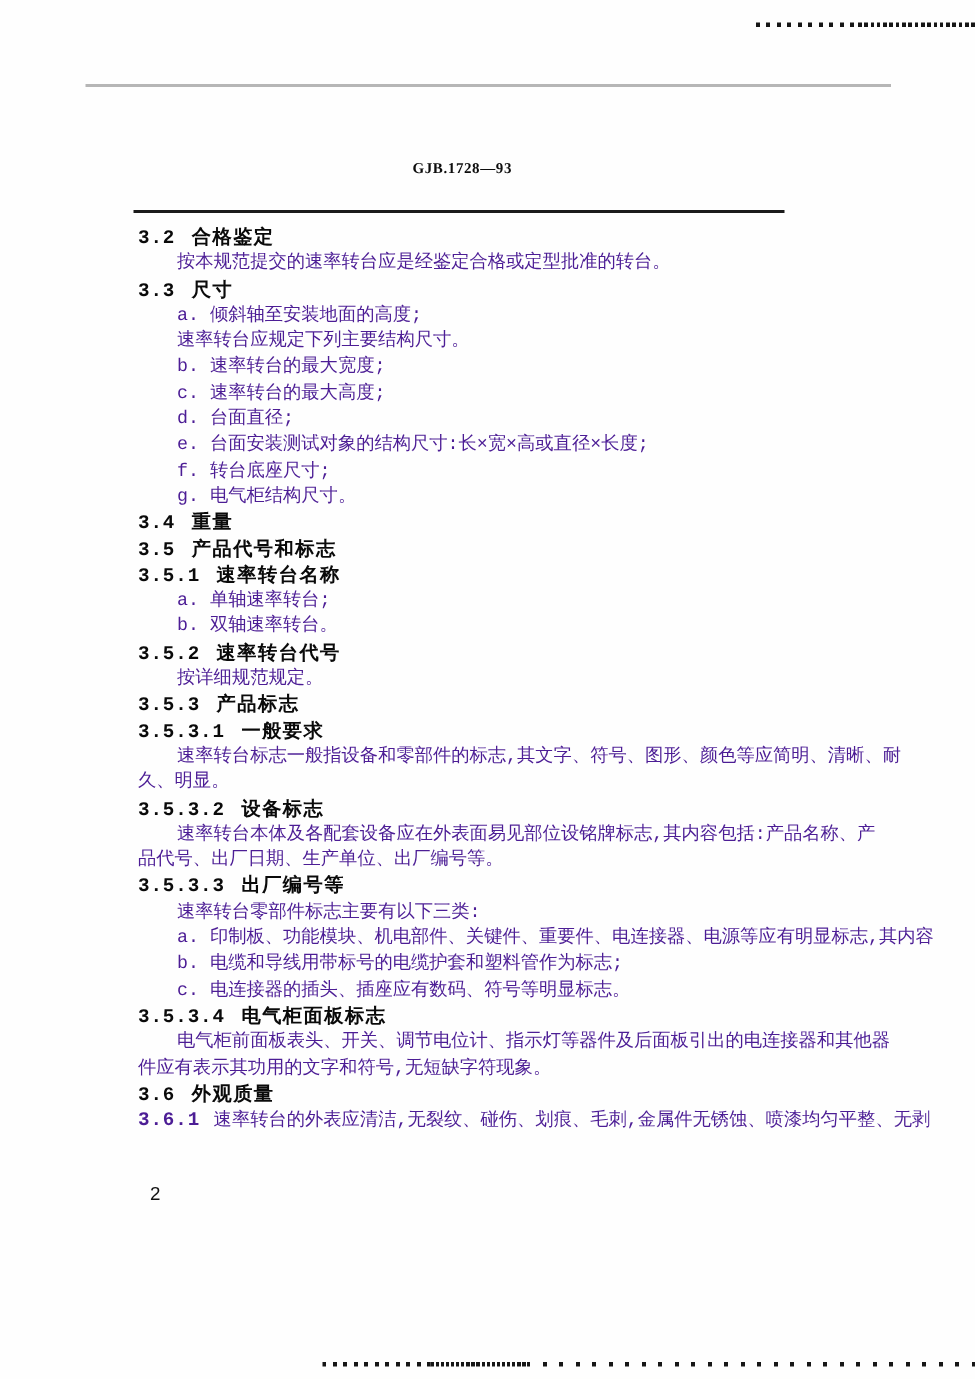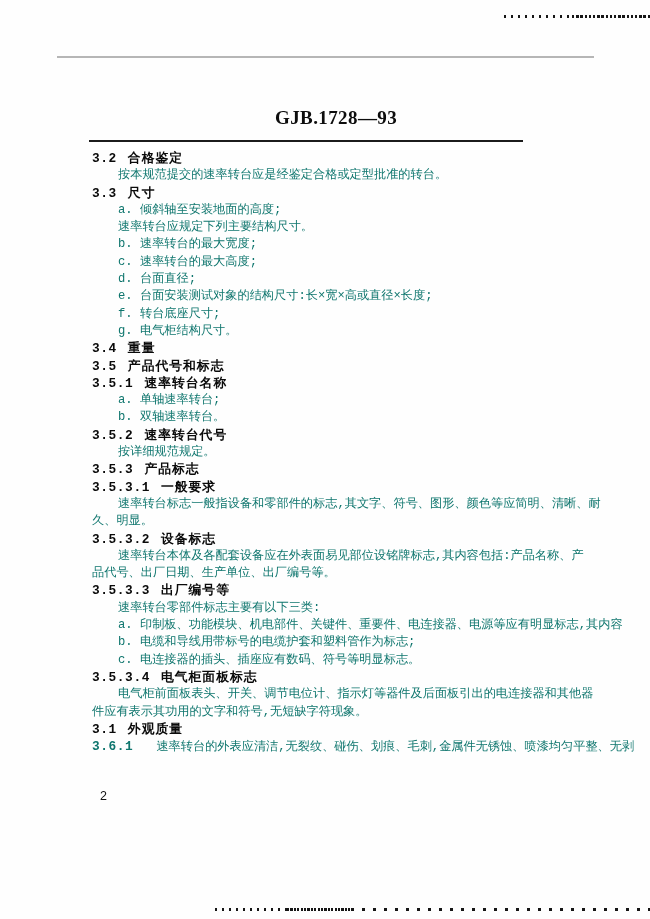--- a/index.html
+++ b/index.html
@@ -28,41 +28,41 @@
     background-image: repeating-linear-gradient(90deg, #161616 0 2.6px, transparent 2.6px 11px); }
 
   .scan-crease {
     position: absolute; top: 56px; left: 57px; width: 537px; height: 2px;
     background: #b6b6b6;
   }
 
   .doc-header {
     position: absolute; top: 107px; left: 275px;
     font-family: "Liberation Serif", serif;
-    font-weight: bold; font-size: 19px; letter-spacing: 0.4px;
+    font-weight: bold; font-size: 10px; letter-spacing: 0.4px;
     color: #0d0d0d; white-space: nowrap;
   }
   .header-rule {
     position: absolute; top: 140px; left: 89px; width: 434px; height: 2.2px;
     background: #1b1b1b;
   }
 
   .content {
     position: absolute; left: 92px; top: 150px; width: 492px; font-family: Liberation Mono, monospace;
   }
   .ln {
     font-size: 12.2px; line-height: 17.3px; height: 17.3px;
-    white-space: nowrap; color: #0f766e;
+    white-space: nowrap; color: #4c1d95;
   }
   .ln.h { font-weight: bold; font-size: 12.8px; color: #0a0a0a; }
   .ln.h .num { letter-spacing: 0.6px; margin-right: 11px; }
   .ln.h .ttl { letter-spacing: 1px; }
   .ln.p, .ln.i { padding-left: 26px; }
   .ln.c { padding-left: 0; }
-  .ln.r .num { font-weight: bold; letter-spacing: 0.6px; margin-right: 23px; font-size: 12.8px; }
+  .ln.r .num { font-weight: bold; letter-spacing: 0.6px; margin-right: 9px; font-size: 12.8px; }
 
   .page-number {
     position: absolute; left: 100px; top: 789px;
     font-size: 12.5px; color: #121212;
   }
 </style>
 </head>
 <body>
 
 <div class="page">
@@ -113,21 +113,21 @@
     <div class="ln h"><span class="num">3.5.3.3</span><span class="ttl">出厂编号等</span></div>
     <div class="ln p">速率转台零部件标志主要有以下三类:</div>
     <div class="ln p">a. 印制板、功能模块、机电部件、关键件、重要件、电连接器、电源等应有明显标志,其内容</div>
     <div class="ln i">b. 电缆和导线用带标号的电缆护套和塑料管作为标志;</div>
     <div class="ln i">c. 电连接器的插头、插座应有数码、符号等明显标志。</div>
 
     <div class="ln h"><span class="num">3.5.3.4</span><span class="ttl">电气柜面板标志</span></div>
     <div class="ln p">电气柜前面板表头、开关、调节电位计、指示灯等器件及后面板引出的电连接器和其他器</div>
     <div class="ln c">件应有表示其功用的文字和符号,无短缺字符现象。</div>
 
-    <div class="ln h"><span class="num">3.1</span><span class="ttl">外观质量</span></div>
+    <div class="ln h"><span class="num">3.6</span><span class="ttl">外观质量</span></div>
 
     <div class="ln r"><span class="num">3.6.1</span><span>速率转台的外表应清洁,无裂纹、碰伤、划痕、毛刺,金属件无锈蚀、喷漆均匀平整、无剥</span></div>
 
   </div>
 
   <div class="page-number">2</div>
 
   <div class="dotrow dots-bot-sparse"></div>
   <div class="dotrow dots-bot-dense"></div>
   <div class="dotrow dots-bot-wide"></div>

